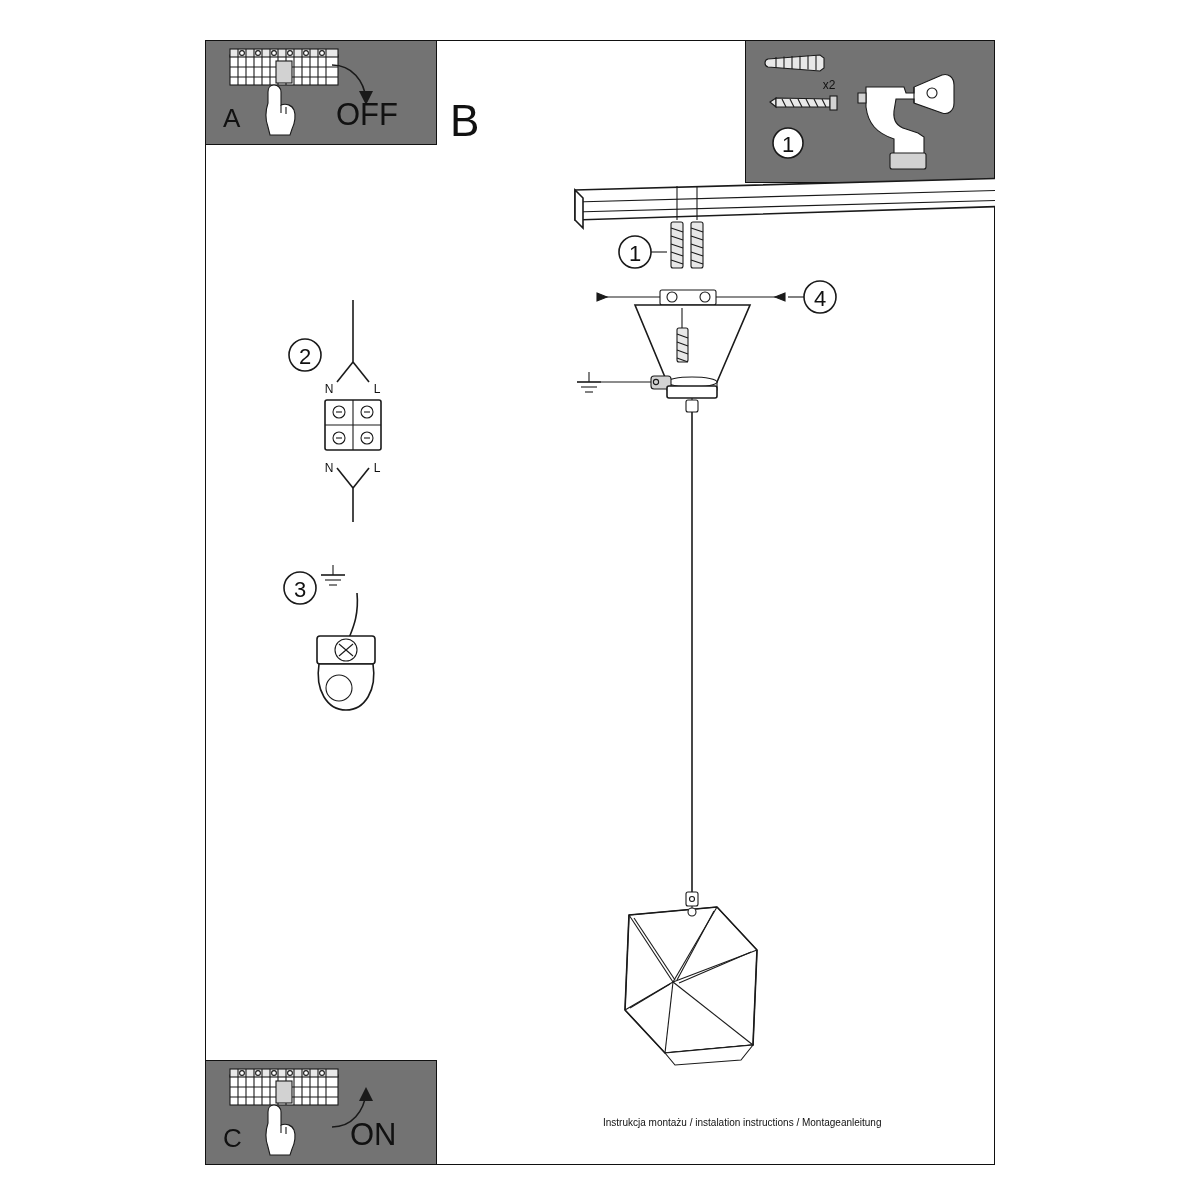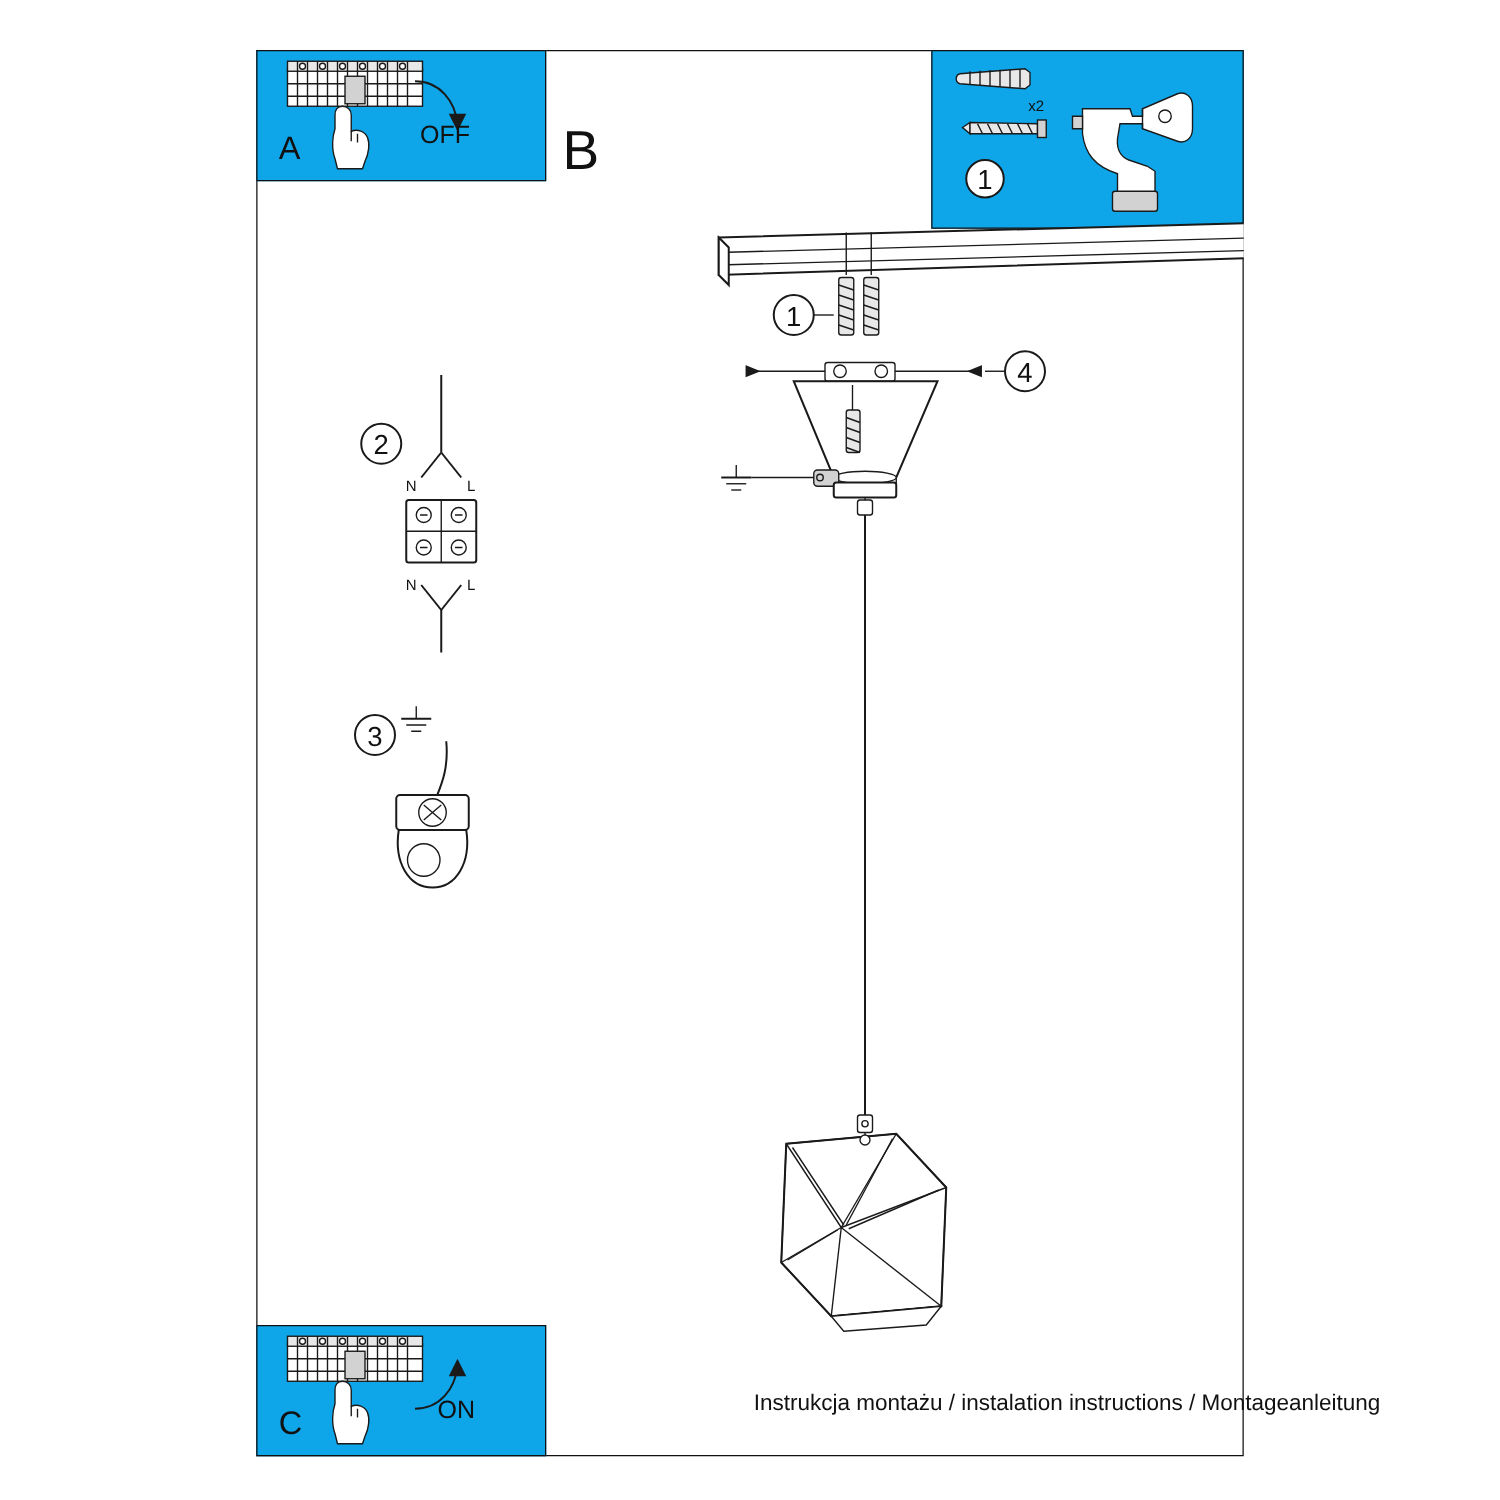--- a/index.html
+++ b/index.html
@@ -27,46 +27,46 @@
     top: 40px;
     width: 790px;
     height: 1125px;
     border: 1.6px solid #111;
     box-sizing: border-box;
   }
   .panel {
     position: absolute;
     border: 1.6px solid #111;
     box-sizing: border-box;
-    background: #0ea5e9;
+    background: #737373;
   }
   .panel-a { left: 205px; top: 40px; width: 232px; height: 105px; }
   .panel-c { left: 205px; top: 1060px; width: 232px; height: 105px; }
   .panel-1 { left: 745px; top: 40px; width: 250px; height: 143px; }
 
   .letter {
     position: absolute;
     font-size: 26px;
     font-weight: 400;
     color: #111;
     letter-spacing: 0;
   }
   .letter-big {
     position: absolute;
     font-size: 44px;
     color: #111;
   }
   .word {
     position: absolute;
-    font-size: 20px;
+    font-size: 31px;
     color: #111;
   }
   .caption {
     position: absolute;
-    font-size: 18px;
+    font-size: 10px;
     color: #111;
     line-height: 21px;
     white-space: nowrap;
   }
   svg { display: block; }
   .ln { stroke: #1a1a1a; fill: none; }
   .thin { stroke-width: 1.1; }
   .med { stroke-width: 1.6; }
   .fillw { fill: #ffffff; }
   .fillg { fill: #e8e8e8; }

